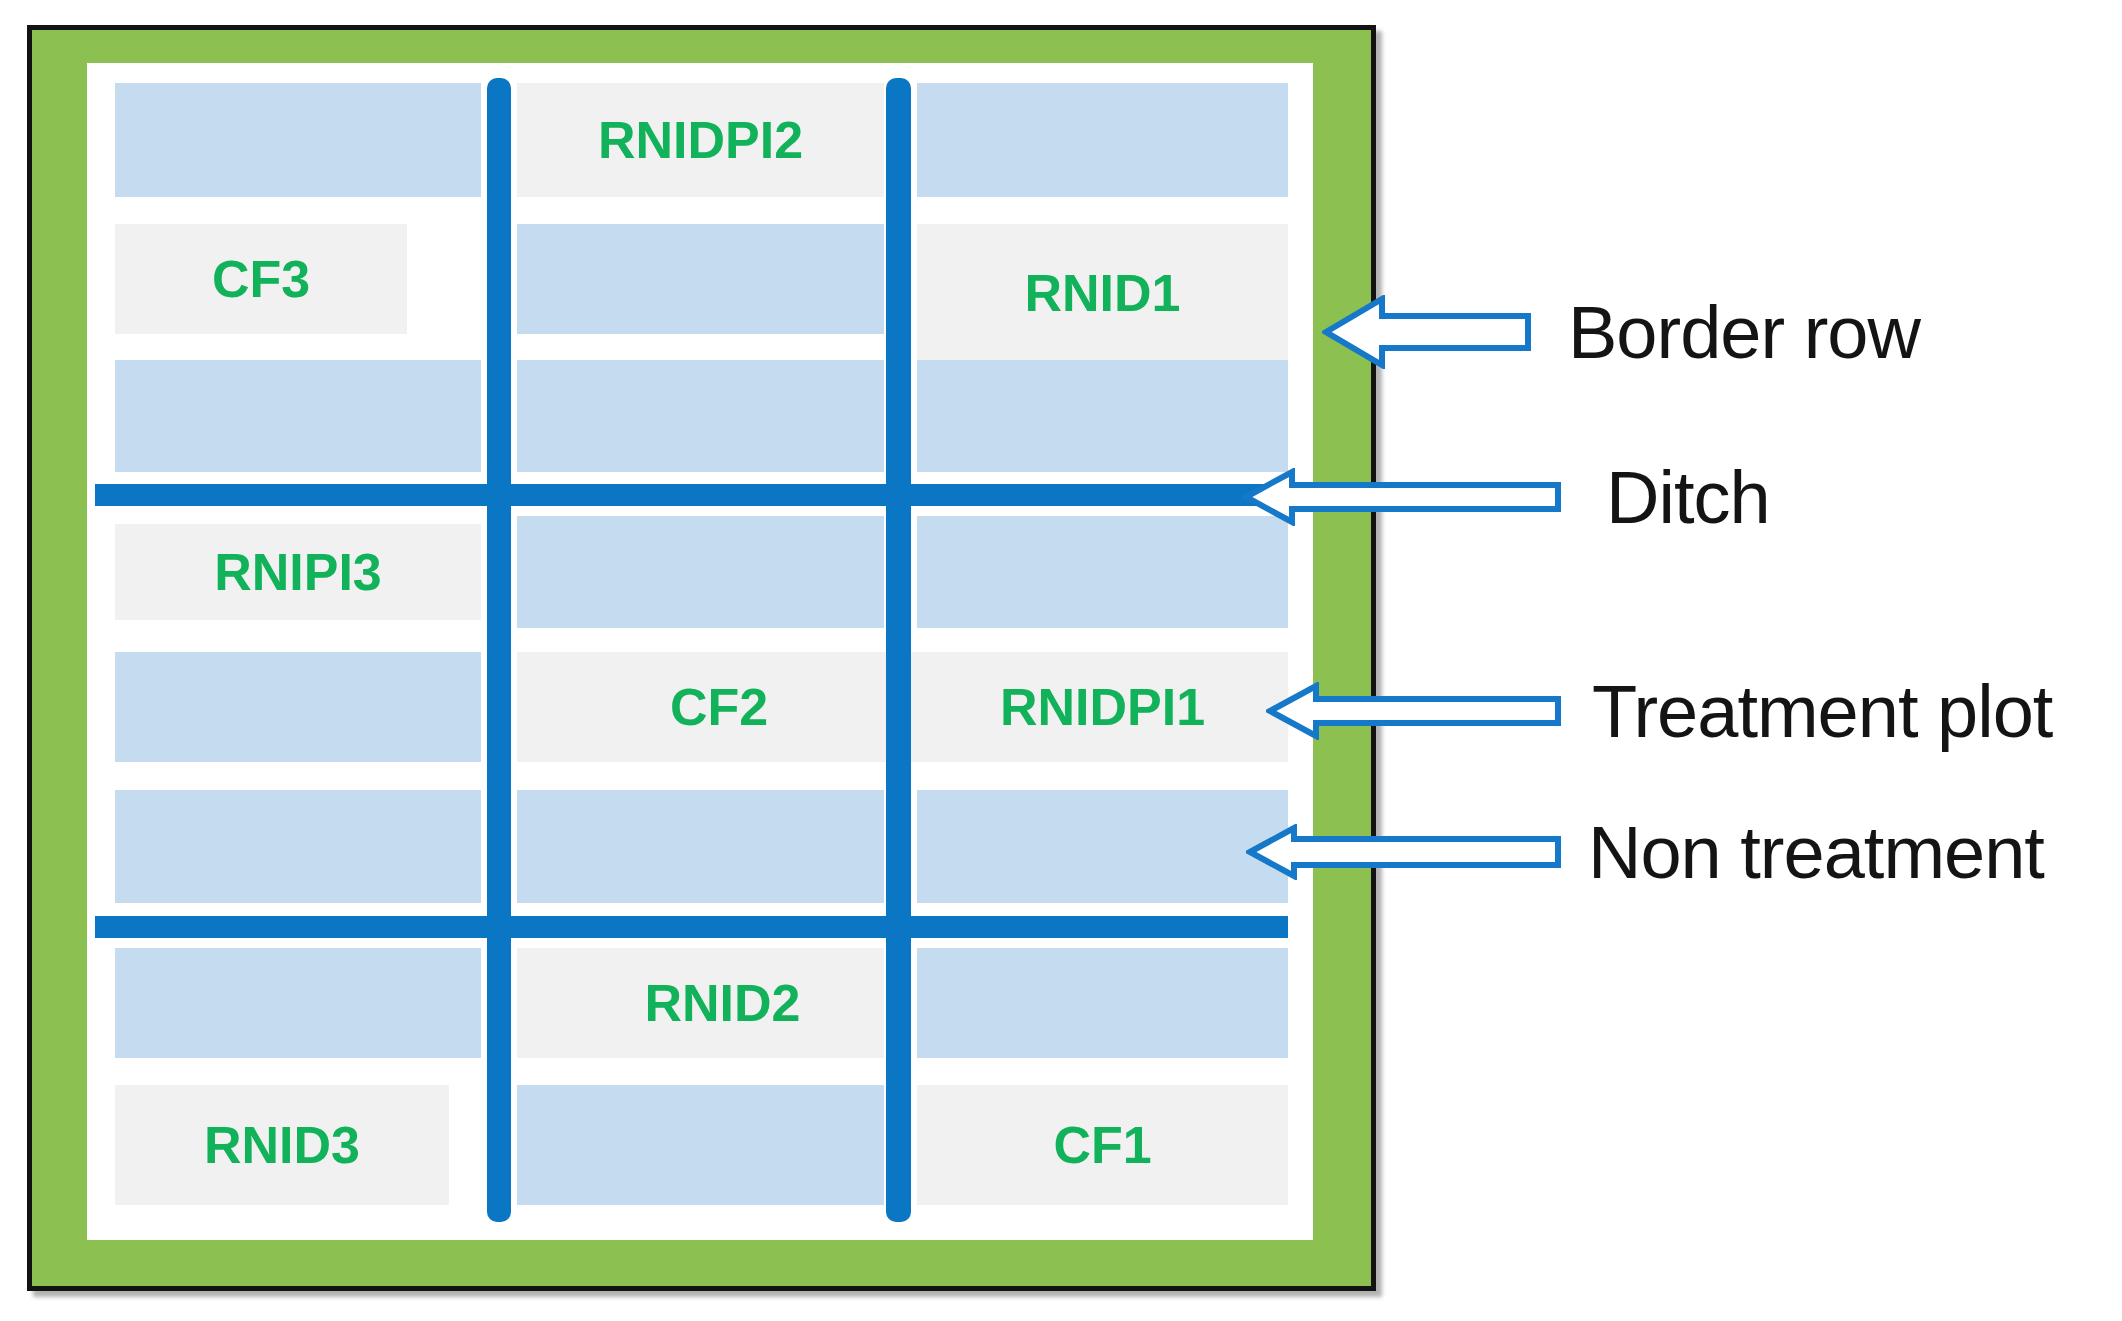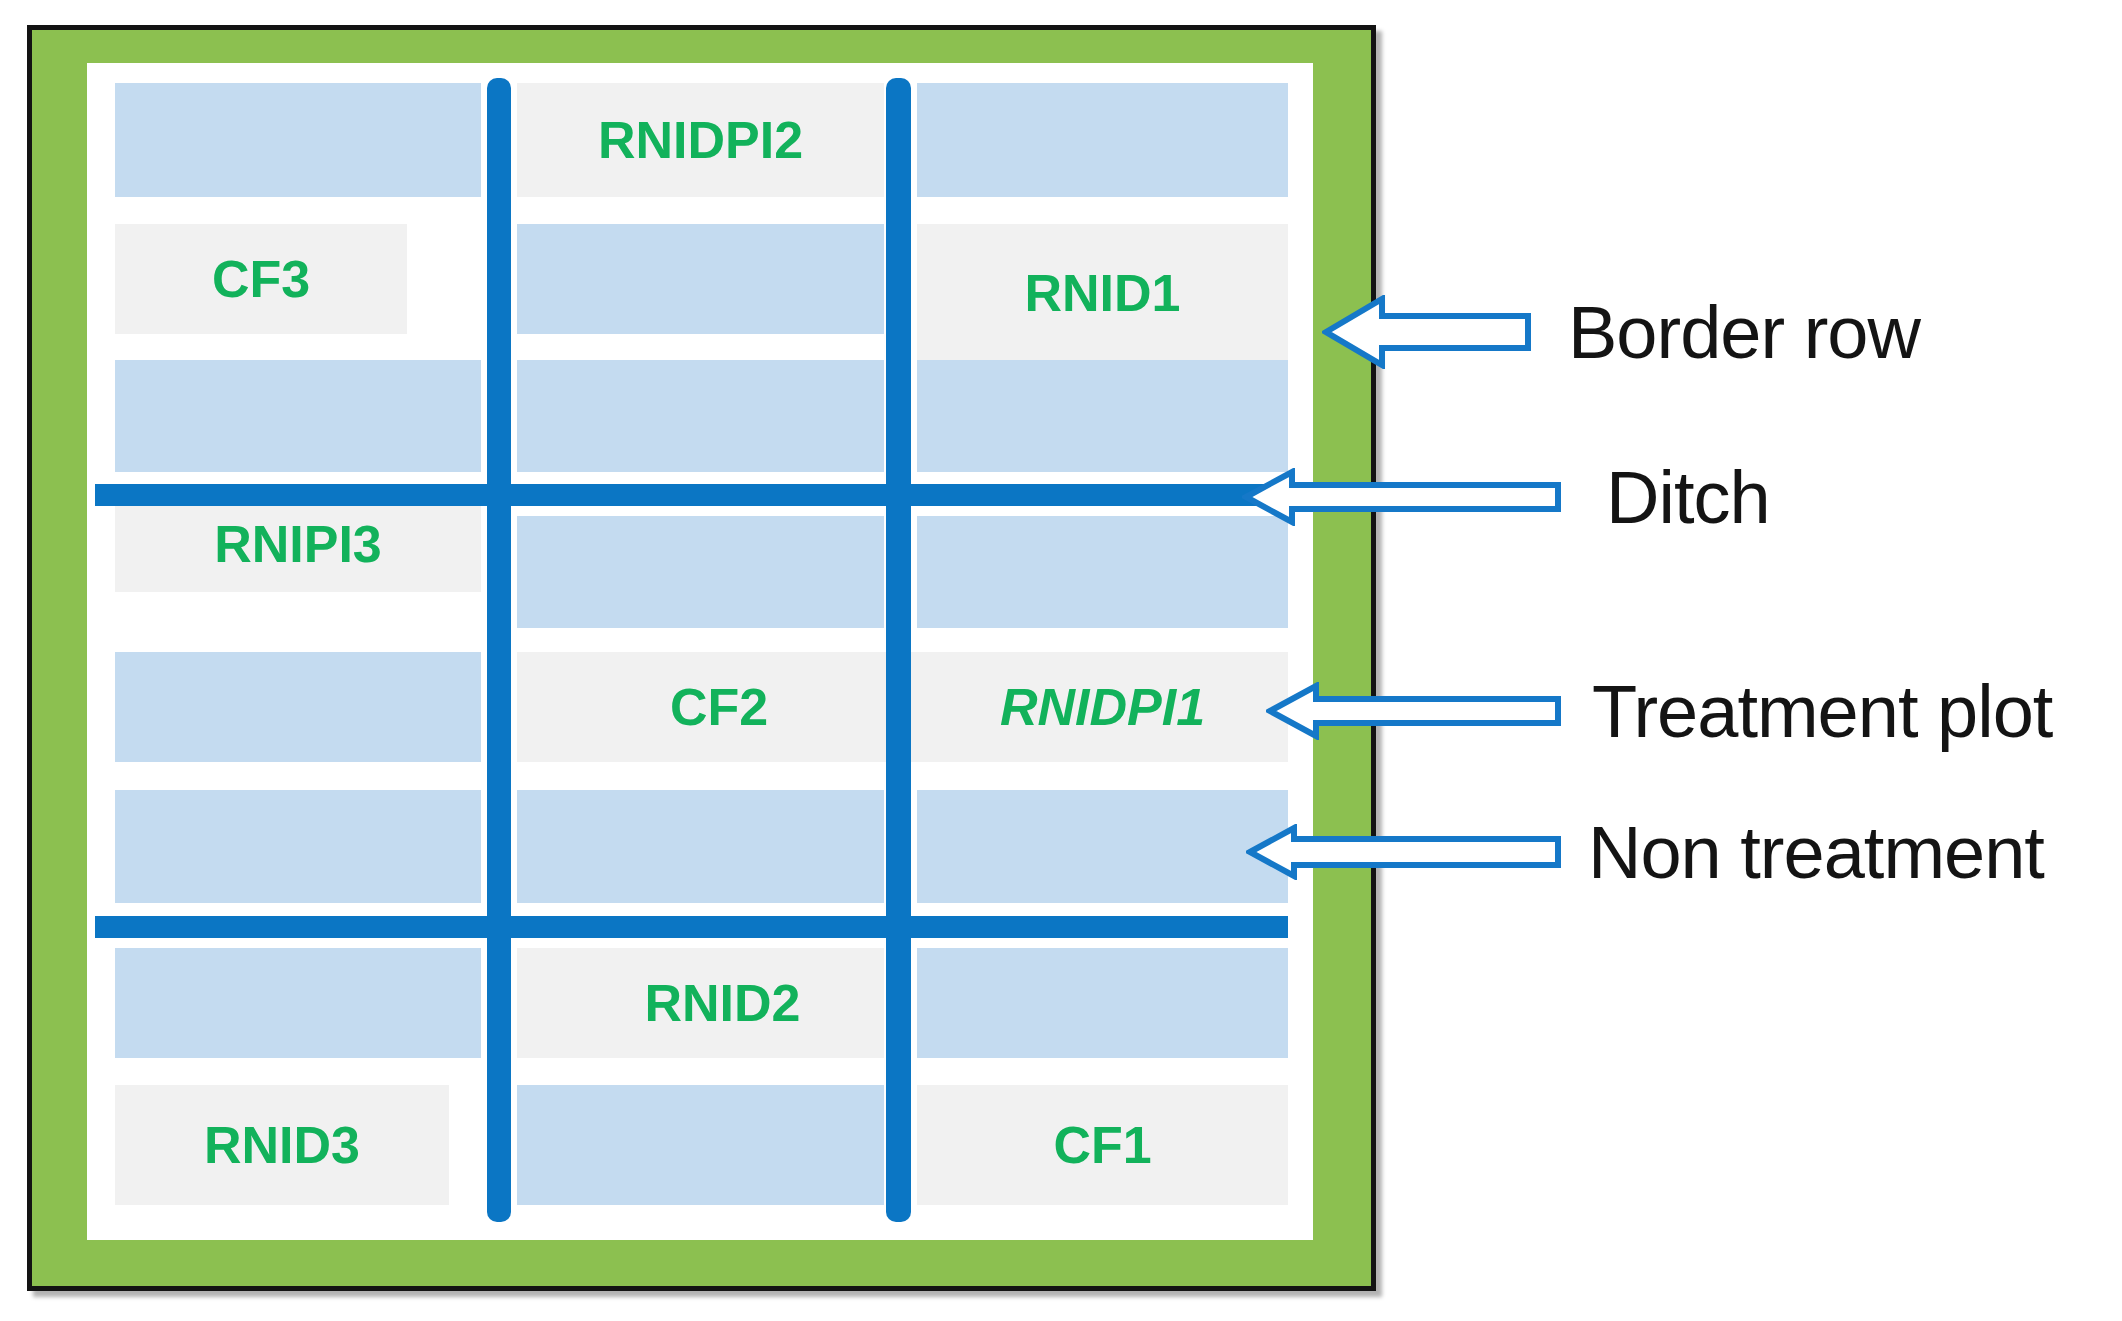--- a/index.html
+++ b/index.html
@@ -55,32 +55,32 @@
       <div class="bar treat" style="left: 517px; top: 83px; width: 367px; height: 114px;">
         <span class="plot-label">RNIDPI2</span>
       </div>
       <div class="bar non" style="left: 517px; top: 224px; width: 367px; height: 110px;"></div>
       <div class="bar non" style="left: 517px; top: 360px; width: 367px; height: 112px;"></div>
       <div class="bar non" style="left: 917px; top: 83px; width: 371px; height: 114px;"></div>
       <div class="bar treat" style="left: 917px; top: 224px; width: 371px; height: 138px;">
         <span class="plot-label">RNID1</span>
       </div>
       <div class="bar non" style="left: 917px; top: 360px; width: 371px; height: 112px;"></div>
-      <div class="bar treat" style="left: 115px; top: 496px; width: 366px; height: 96px;">
+      <div class="bar treat" style="left: 115px; top: 524px; width: 366px; height: 96px;">
         <span class="plot-label">RNIPI3</span>
       </div>
       <div class="bar non" style="left: 115px; top: 652px; width: 366px; height: 110px;"></div>
       <div class="bar non" style="left: 115px; top: 790px; width: 366px; height: 113px;"></div>
       <div class="bar non" style="left: 517px; top: 516px; width: 367px; height: 112px;"></div>
       <div class="bar treat" style="left: 517px; top: 652px; width: 404px; height: 110px;">
         <span class="plot-label">CF2</span>
       </div>
       <div class="bar non" style="left: 517px; top: 790px; width: 367px; height: 113px;"></div>
       <div class="bar non" style="left: 917px; top: 516px; width: 371px; height: 112px;"></div>
-      <div class="bar treat" style="left: 917px; top: 652px; width: 371px; height: 110px; font-style: italic;">
+      <div class="bar treat" style="left: 917px; top: 652px; width: 371px; height: 110px;">
         <span class="plot-label">RNIDPI1</span>
       </div>
       <div class="bar non" style="left: 917px; top: 790px; width: 371px; height: 113px;"></div>
       <div class="bar non" style="left: 115px; top: 948px; width: 366px; height: 110px;"></div>
       <div class="bar treat" style="left: 115px; top: 1085px; width: 334px; height: 120px;">
         <span class="plot-label">RNID3</span>
       </div>
       <div class="bar treat" style="left: 517px; top: 948px; width: 367px; height: 110px; padding-left: 44px;">
         <span class="plot-label">RNID2</span>
       </div>

